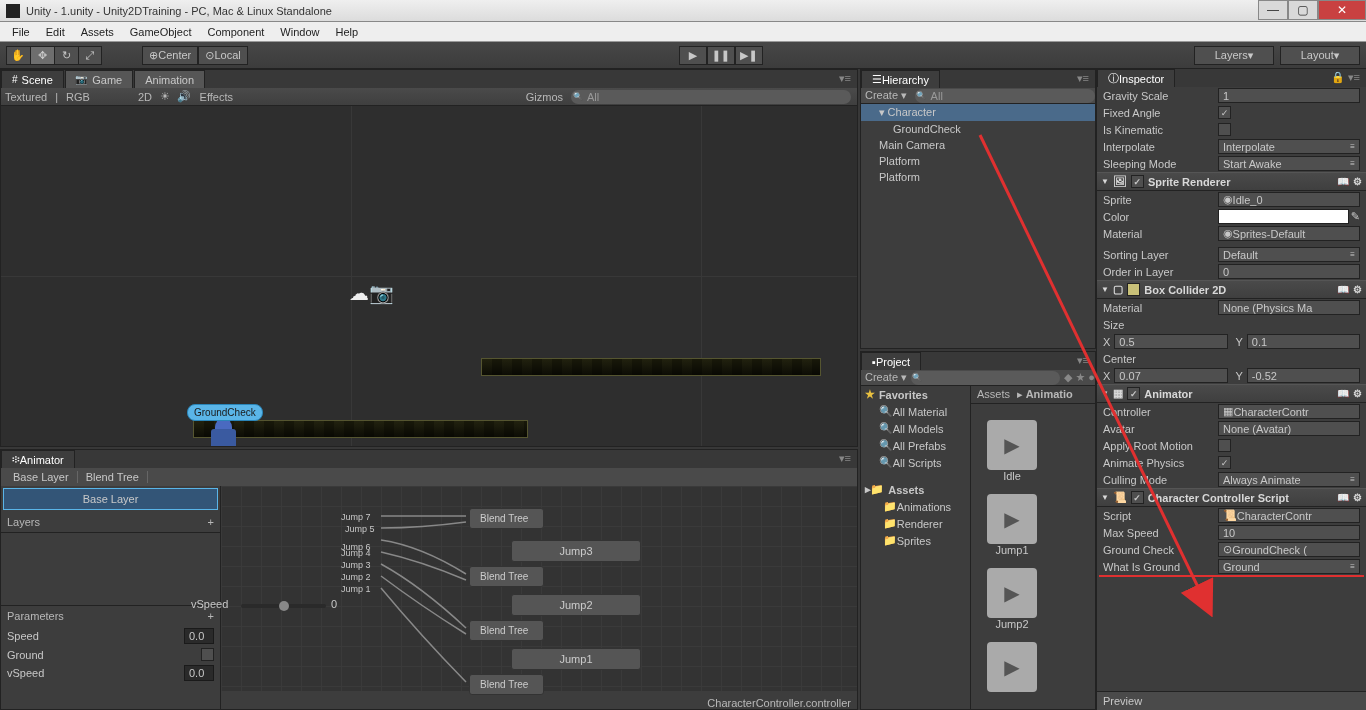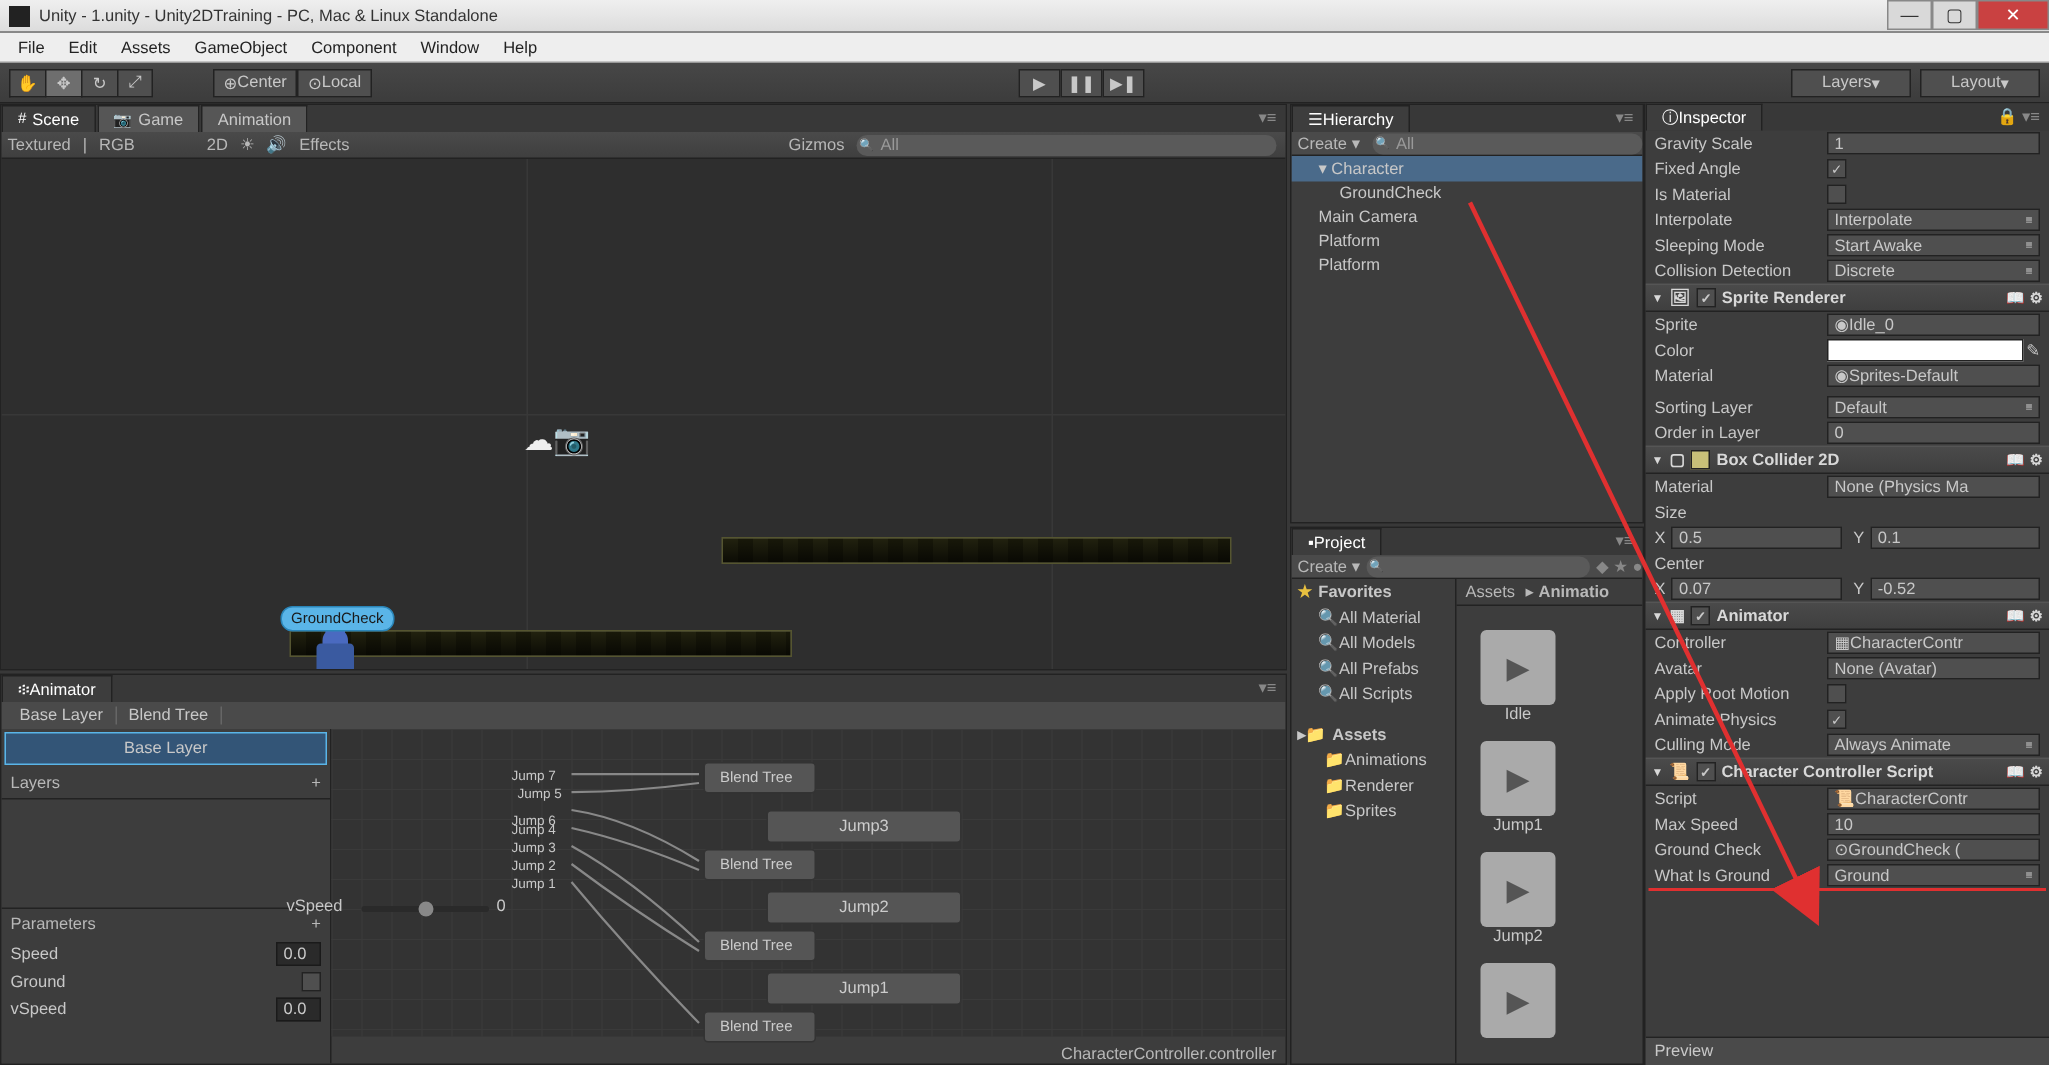--- a/index.html
+++ b/index.html
@@ -352,34 +352,30 @@
 
   <div class="insp-row">
       <span class="lbl">Gravity Scale</span>
       <span class="fld">1</span>
     </div>
   <div class="insp-row">
       <span class="lbl">Fixed Angle</span>
       <span class="chk">✓</span>
     </div>
   <div class="insp-row">
-      <span class="lbl">Is Material</span>
+      <span class="lbl">Is Kinematic</span>
       <span class="chk"></span>
     </div>
   <div class="insp-row">
       <span class="lbl">Interpolate</span>
       <span class="fld dd">Interpolate</span>
     </div>
   <div class="insp-row">
       <span class="lbl">Sleeping Mode</span>
       <span class="fld dd">Start Awake</span>
-    </div>
-  <div class="insp-row">
-      <span class="lbl">Collision Detection</span>
-      <span class="fld dd">Discrete</span>
     </div>
 
   <div class="comp-hdr"><span class="arr">▼</span>🖼 <span class="chk" style="margin:0 4px">✓</span><span>Sprite Renderer</span><span class="cog">📖 ⚙</span></div>
   <div class="insp-row">
       <span class="lbl">Sprite</span>
       <span class="fld">◉ <span>Idle_0</span></span>
     </div>
   <div class="insp-row">
       <span class="lbl">Color</span>
       <span class="fld" style="background:#fff"></span>

